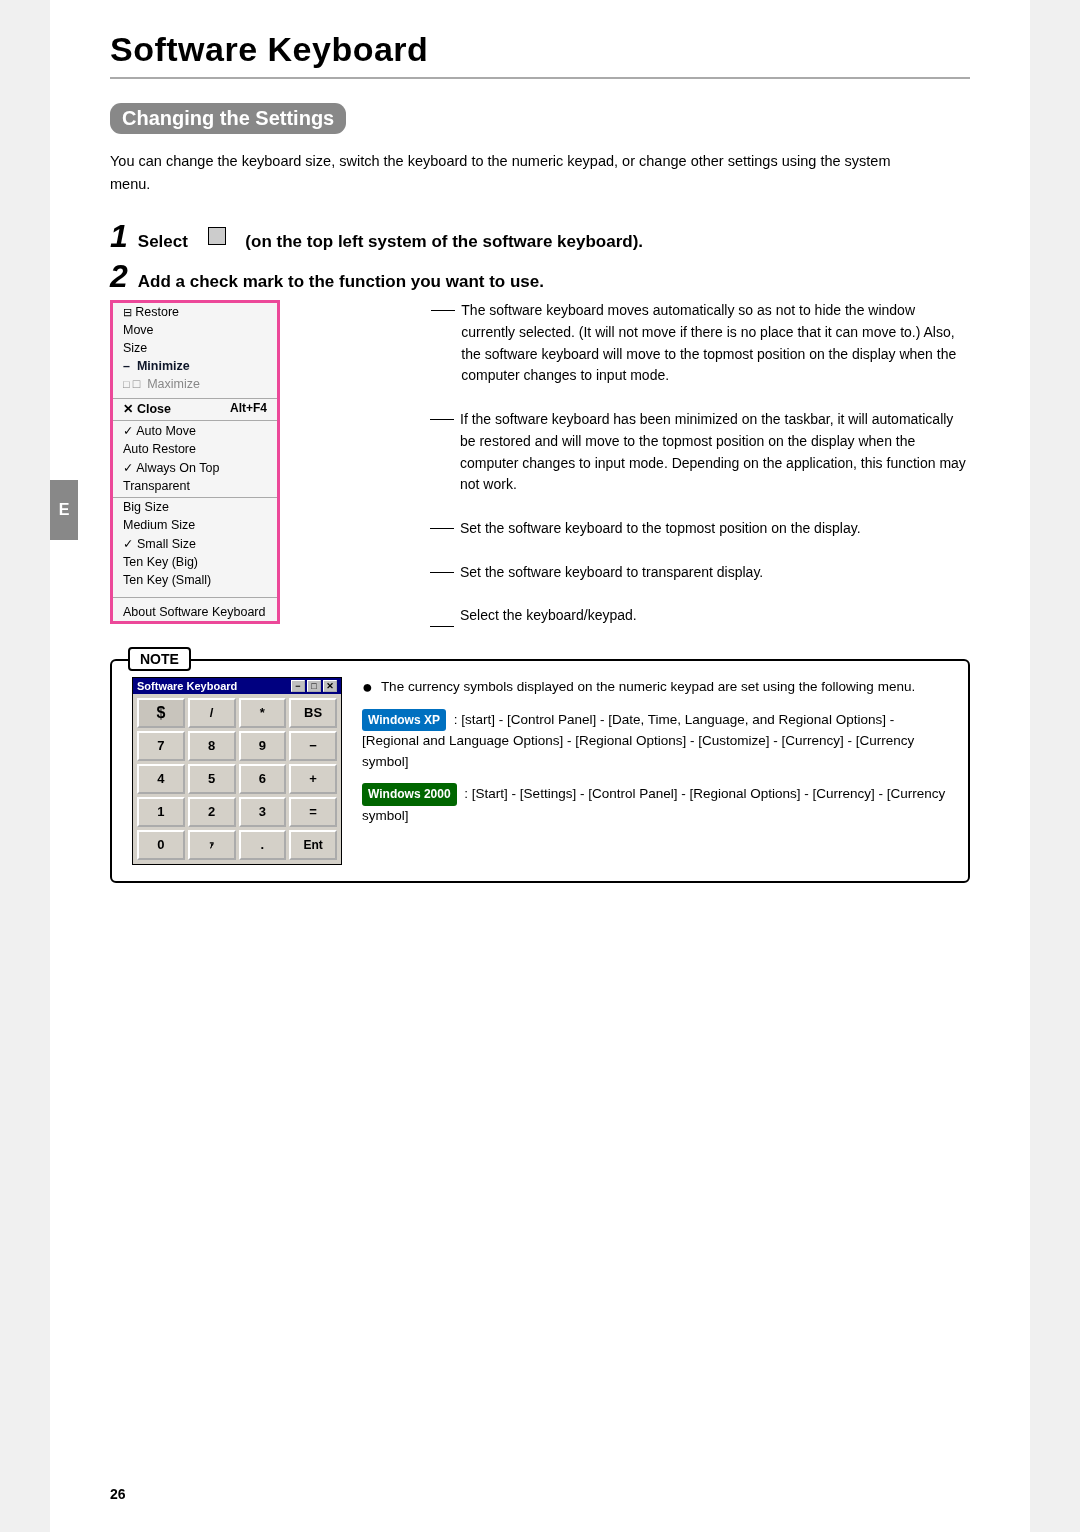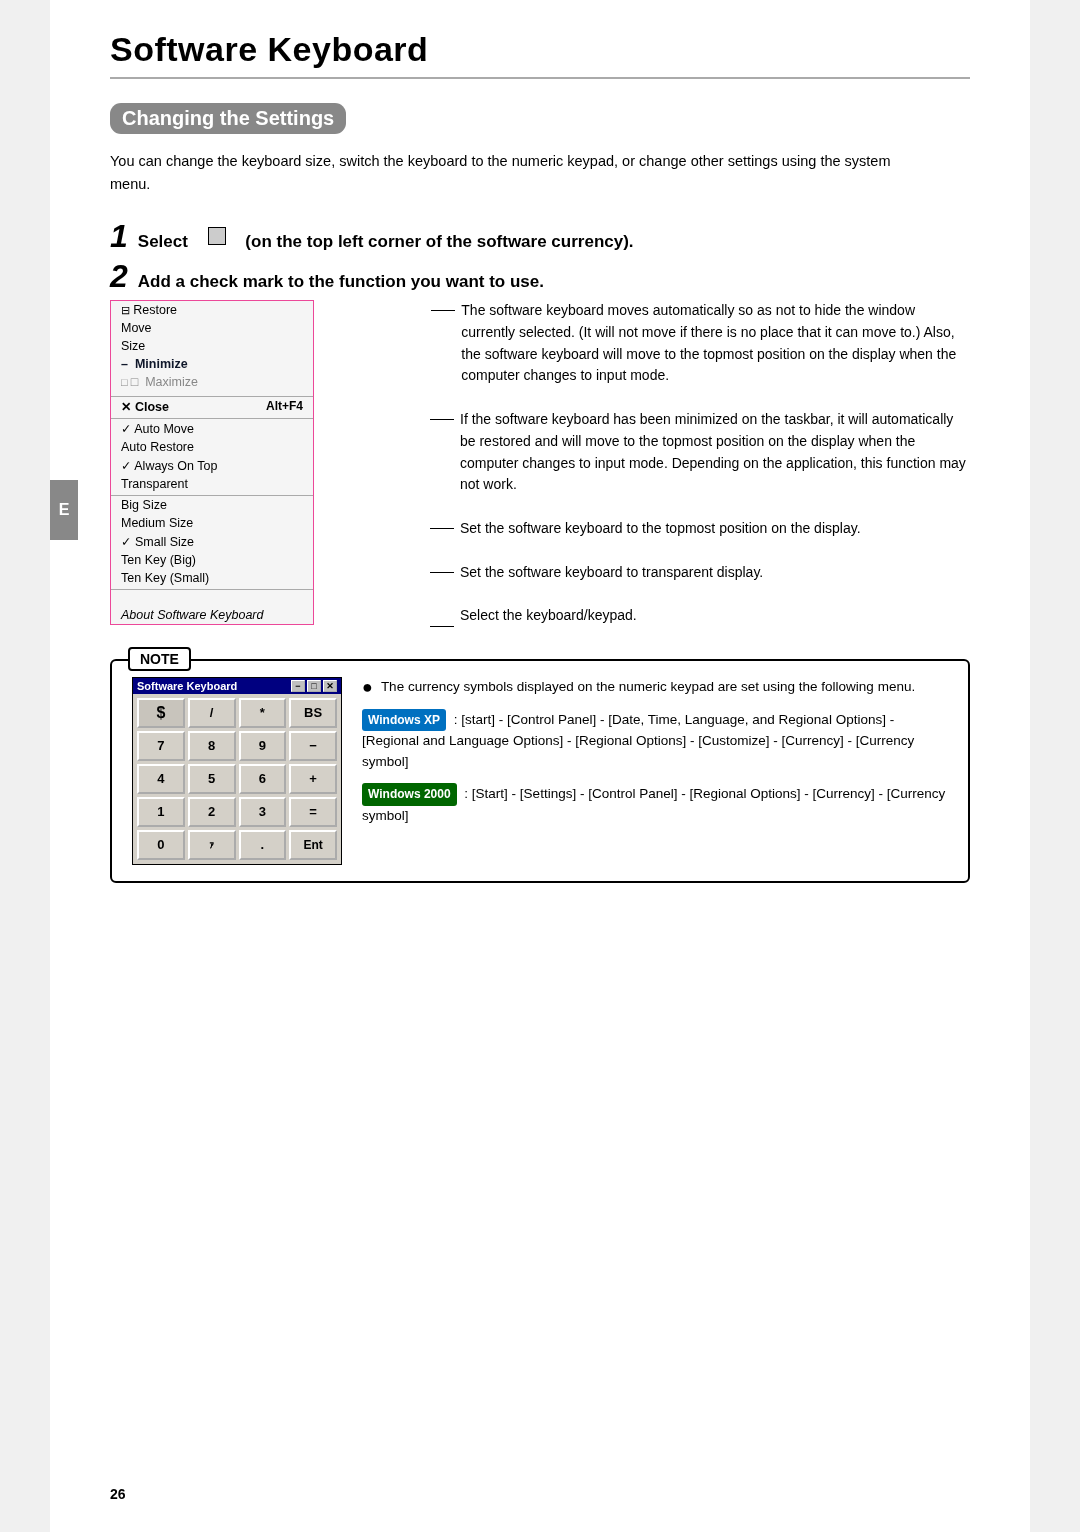--- a/index.html
+++ b/index.html
@@ -106,23 +106,23 @@
       border: 1px solid #000;
       background: #ccc;
       vertical-align: middle;
       margin: 0 3px;
       position: relative;
       top: -2px;
     }
 
     
     .menu-box {
-      width: 204px;
+      width: 170px;
       flex-shrink: 0;
-      border: 1px solid #ec4899;
+      border: 3px solid #ec4899;
       background: #f5f5f5;
       font-size: 12.5px;
       padding: 0;
     }
     .menu-item {
       padding: 2px 10px;
       cursor: default;
       white-space: nowrap;
       color: #000;
     }
@@ -327,21 +327,21 @@
   
   <p class="intro-text">You can change the keyboard size, switch the keyboard to the numeric keypad, or change other settings using the system menu.</p>
 
   
   <div class="step step-row">
     <span class="step-number">1</span>
     <span>Select</span>
     &nbsp;
     <span class="inline-icon"></span>
     &nbsp;
-    <span>(on the top left corner of the software currency).</span>
+    <span>(on the top left system of the software keyboard).</span>
   </div>
 
   
   <div class="step step-row">
     <span class="step-number">2</span>
     <span>Add a check mark to the function you want to use.</span>
   </div>
 
   
   <div class="main-body">
@@ -359,21 +359,21 @@
           </div>
         <div class="menu-item checked" style="border-top:1px solid #aaa; margin-top:2px; padding-top:2px;">Auto Move</div>
         <div class="menu-item">Auto Restore</div>
         <div class="menu-item checked">Always On Top</div>
         <div class="menu-item">Transparent</div>
         <div class="menu-item" style="border-top:1px solid #aaa; margin-top:2px; padding-top:2px;">Big Size</div>
         <div class="menu-item">Medium Size</div>
         <div class="menu-item checked">Small Size</div>
         <div class="menu-item">Ten Key (Big)</div>
         <div class="menu-item">Ten Key (Small)</div>
-        <div class="menu-item" style="border-top:1px solid #aaa; margin-top:2px; padding-top:18px;font-style:italic;">About Software Keyboard</div>
+        <div class="menu-item" style="border-top:1px solid #aaa; margin-top:8px; padding-top:7px;">About Software Keyboard</div>
       </div>
     </div>
 
     <div class="right-col">
 
       <div class="desc-block">
         <div style="display:flex; align-items:flex-start; gap:0">
           <div style="width:2px; height:100%; border-left: 1px solid #000; margin-right:0;"></div>
           <div style="display:flex; align-items:flex-start; gap:6px;">
             <div style="width:24px; height:1px; background:#000; margin-top:10px; flex-shrink:0;"></div>

